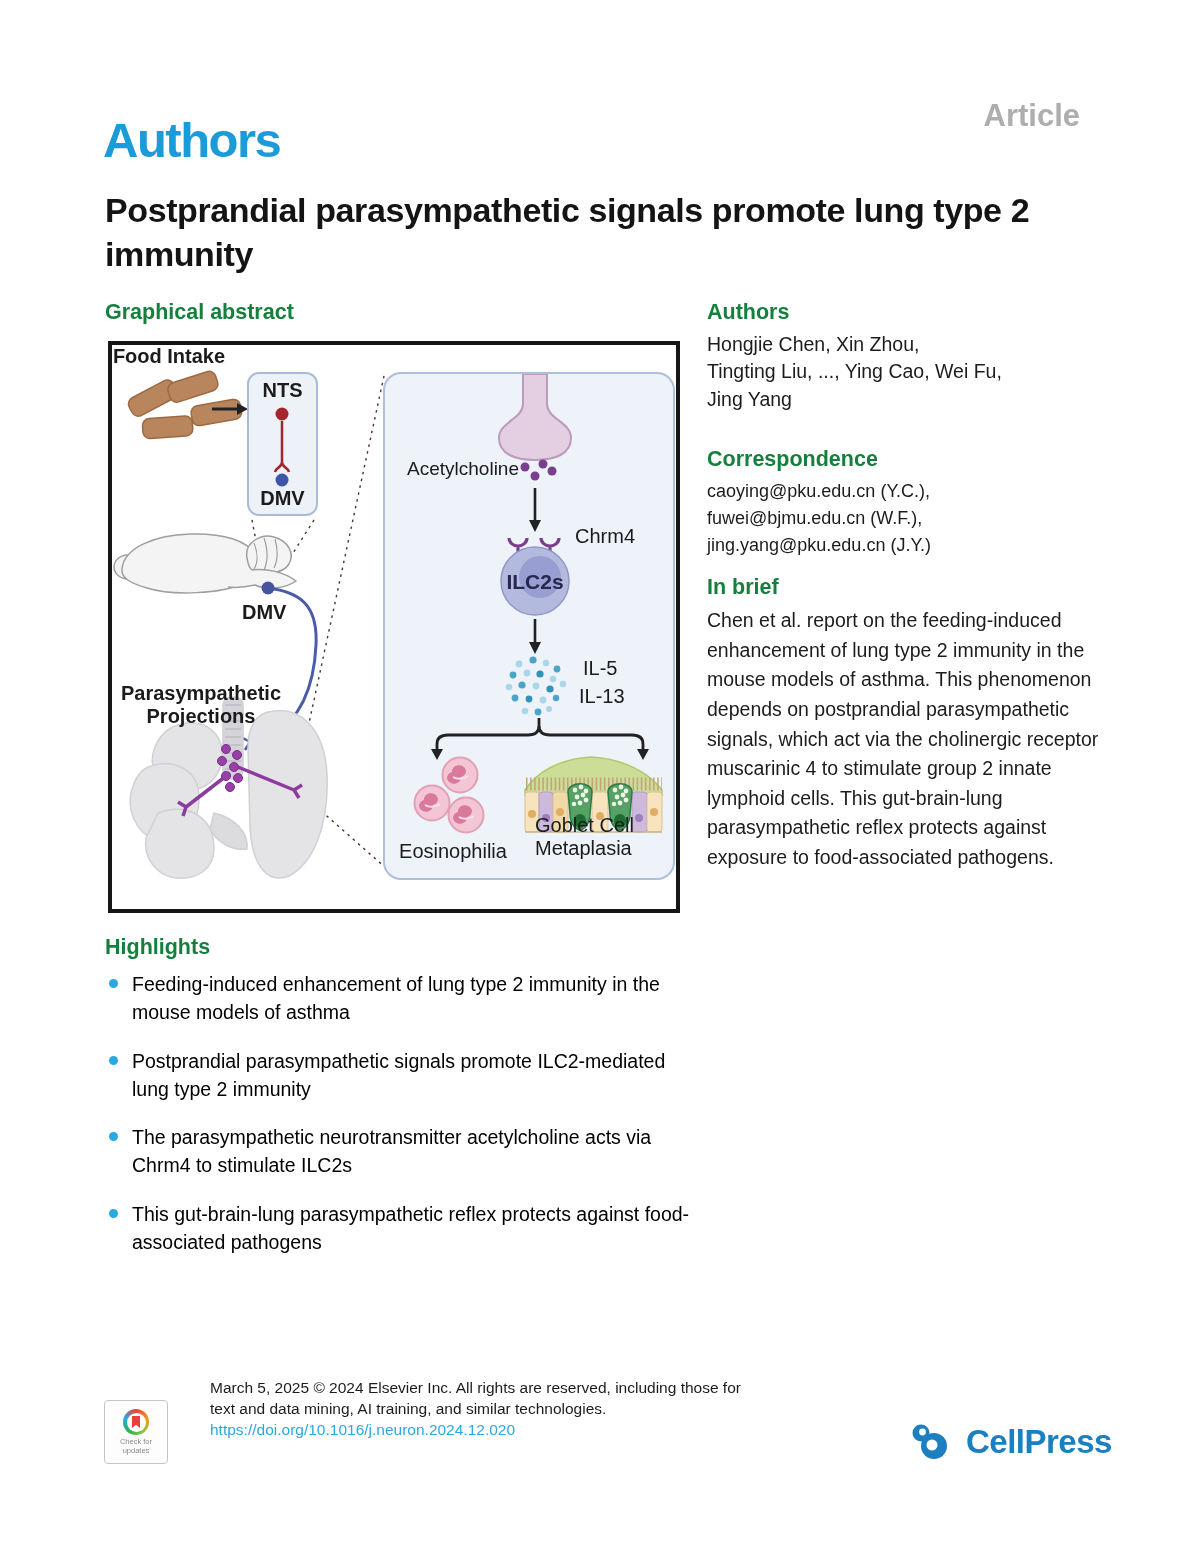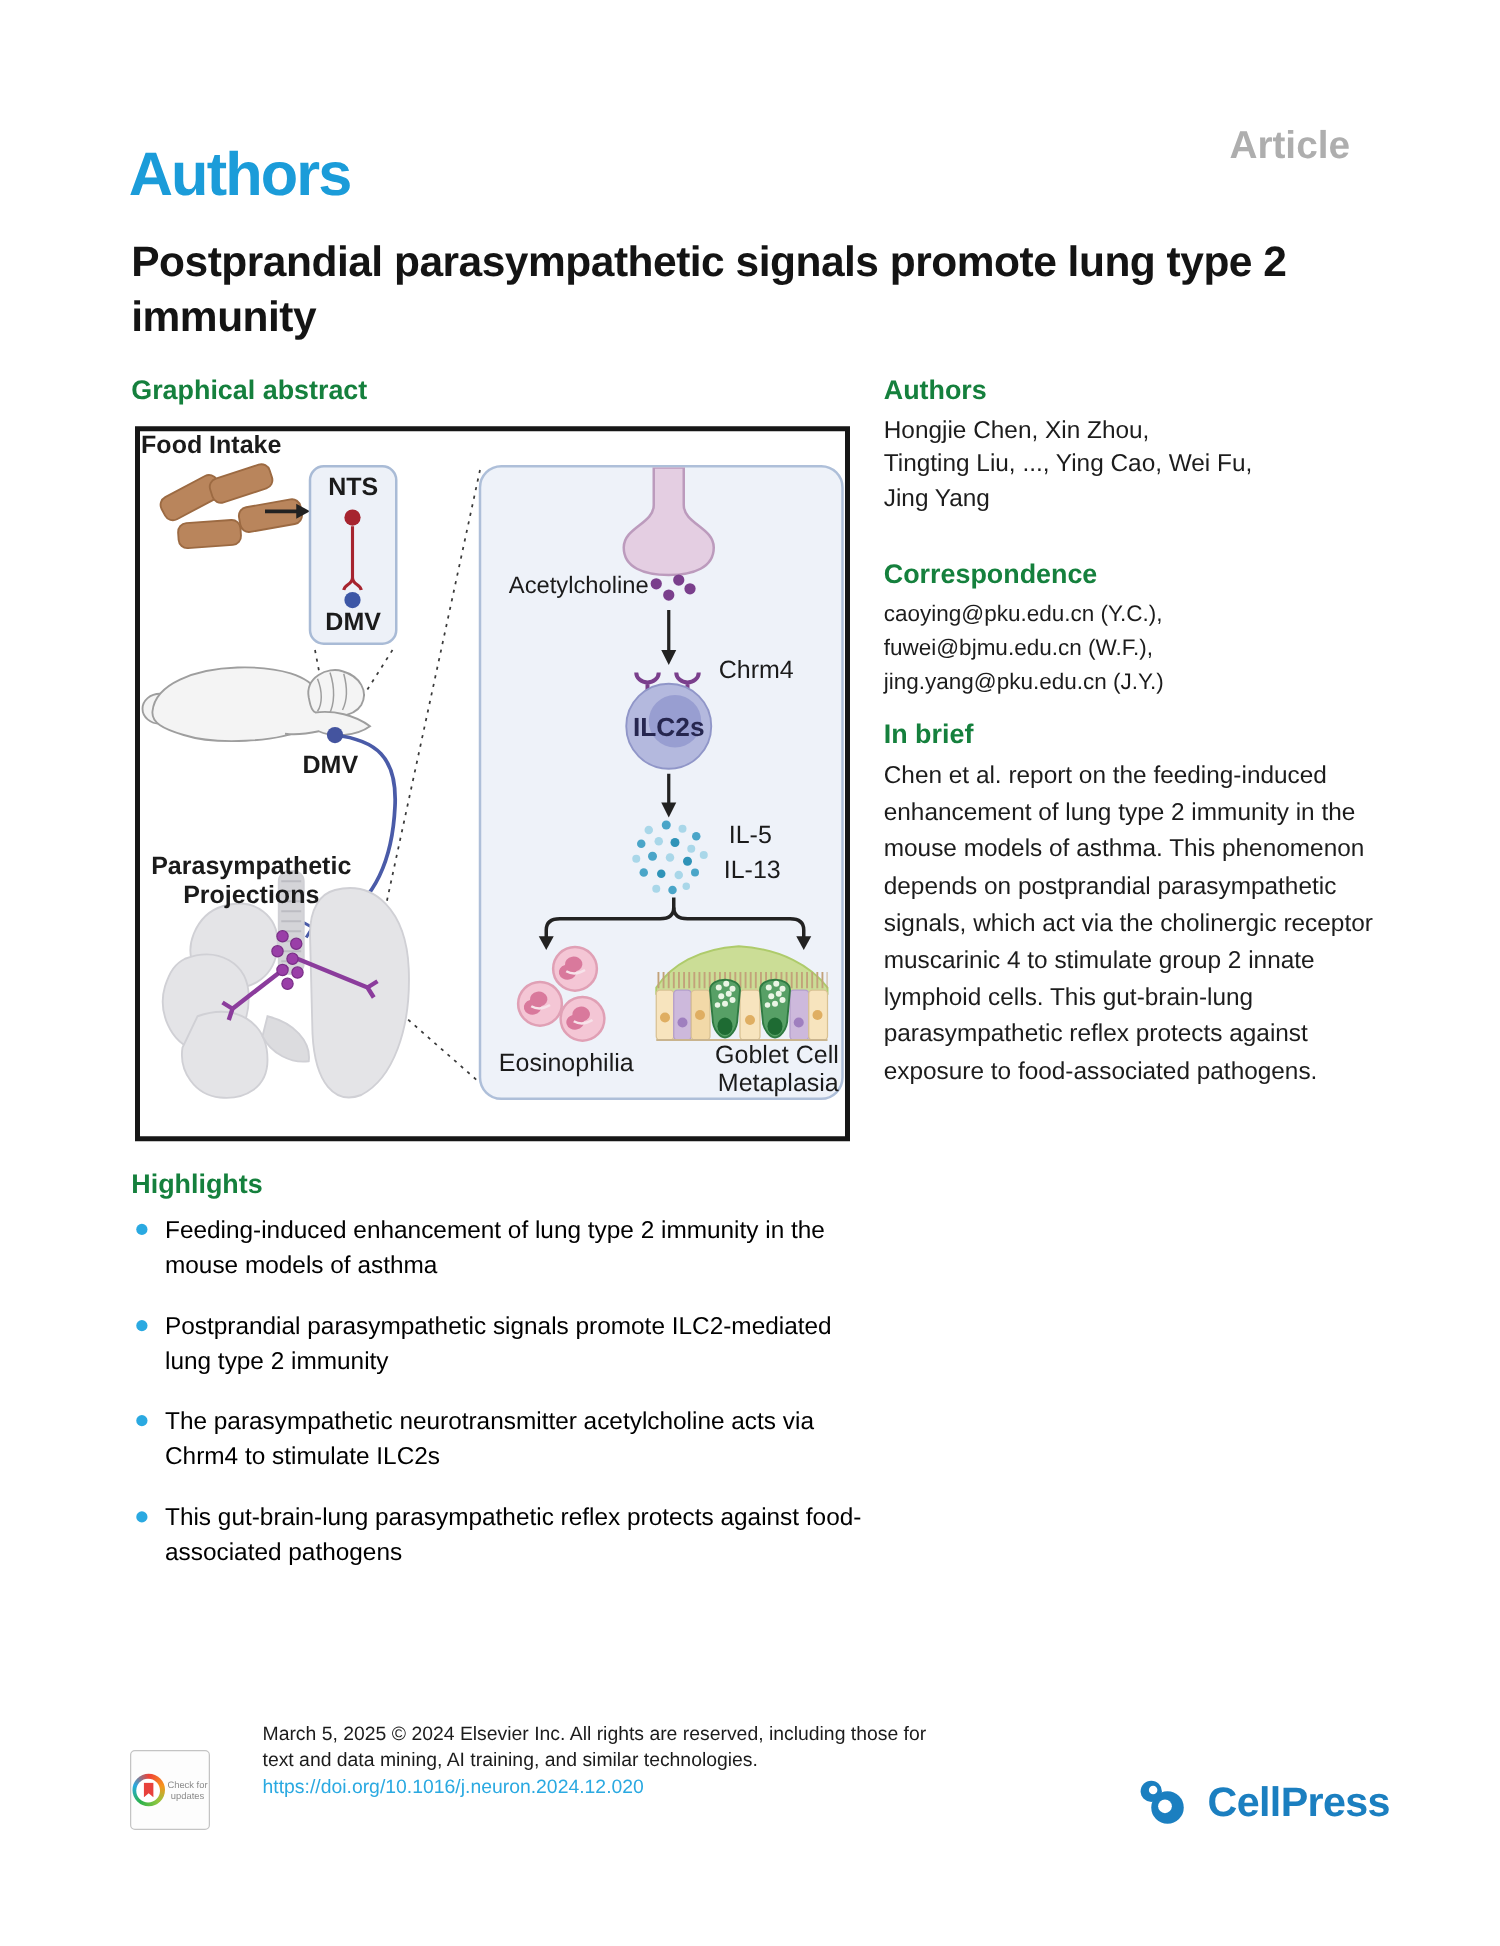--- a/index.html
+++ b/index.html
@@ -44,21 +44,21 @@
   
   .hl-h { left:105px; top:935px; }
   .hl-list { left:105px; top:970px; width:600px; list-style:none; }
   .hl-item { display:flex; margin-bottom:20px; }
   .hl-bullet { flex:0 0 9px; width:9px; height:9px; border-radius:50%; background:#2aa9e1; margin:9px 14px 0 4px; }
   .hl-text { font-size:19.5px; line-height:1.45; color:#000000; }
 
   
   .badge {
     left:104px; top:1400px; width:64px; height:64px; border:1px solid #c4c4c4; border-radius:4px;
-    background:#fdfdfd; display:flex; align-items:center; justify-content:center; gap:2px;
+    background:#fdfdfd; display:flex; flex-direction:column; align-items:center; justify-content:center; gap:2px;
   }
   .badge-ring {
     width:26px; height:26px; border-radius:50%;
     background:conic-gradient(#ef4136,#f7941d,#8dc63f,#2bb24c,#27aae1,#ef4136);
     display:flex; align-items:center; justify-content:center;
   }
   .badge-ring-inner { width:19px; height:19px; border-radius:50%; background:#ffffff; display:flex; align-items:center; justify-content:center; }
   .badge-bookmark { width:8px; height:12px; background:#e8413c; clip-path:polygon(0 0,100% 0,100% 100%,50% 72%,0 100%); }
   .badge-label { font-size:7.5px; line-height:1.2; color:#8a8a8a; text-align:center; white-space:pre-line; }
 
@@ -287,21 +287,21 @@
         </g>
 
         <text x="150" y="215" text-anchor="middle" font-family="Liberation Sans, sans-serif" font-size="21" font-weight="bold" fill="#26264f">ILC2s</text>
       </svg>
 
       <div class="lbl" style="left:4px;top:84px;width:130px;text-align:right;font-size:19px">Acetylcholine</div>
       <div class="lbl" style="left:190px;top:151px">Chrm4</div>
       <div class="lbl" style="left:198px;top:283px">IL-5</div>
       <div class="lbl" style="left:194px;top:311px">IL-13</div>
       <div class="lbl" style="left:0;top:466px;width:136px;text-align:center">Eosinophilia</div>
-      <div class="lbl pre" style="left:150px;top:459px;width:136px;text-align:right">Goblet Cell
+      <div class="lbl pre" style="left:150px;top:440px;width:136px;text-align:left">Goblet Cell
 Metaplasia</div>
     </div>
   </div>
 
   <div class="abs section-h authors-h">Authors</div>
   <div class="abs authors-names pre">Hongjie Chen, Xin Zhou,
 Tingting Liu, ..., Ying Cao, Wei Fu,
 Jing Yang</div>
 
   <div class="abs section-h corr-h">Correspondence</div>

